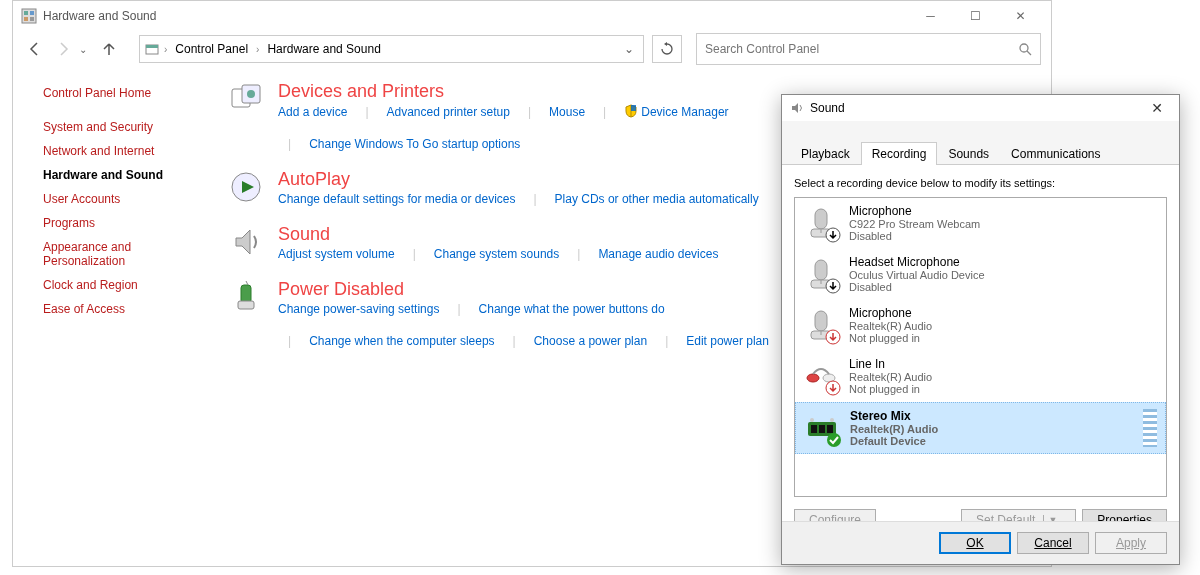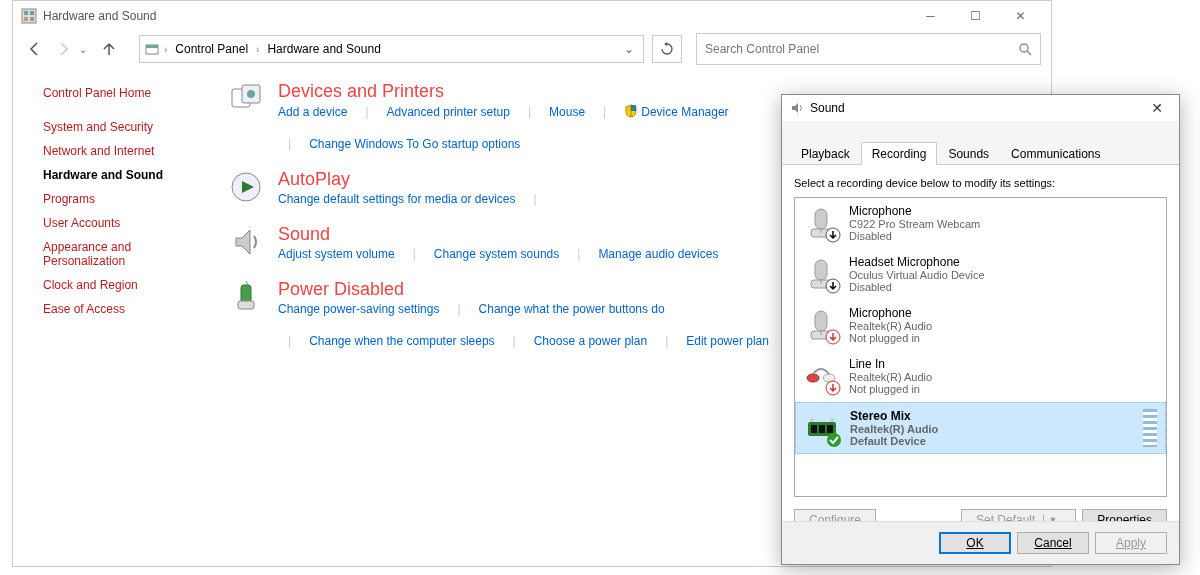--- a/index.html
+++ b/index.html
@@ -139,22 +139,22 @@
   </div>
 
   <div class="content">
     <div class="sidebar">
       <div class="item">Control Panel Home</div>
       <div style="height:10px"></div>
       <div id="sidebar-items">
           <div class="item">System and Security</div>
           <div class="item">Network and Internet</div>
           <div class="item current">Hardware and Sound</div>
+          <div class="item">User Accounts</div>
           <div class="item">Programs</div>
-          <div class="item">User Accounts</div>
           <div class="item">Appearance and Personalization</div>
           <div class="item">Clock and Region</div>
           <div class="item">Ease of Access</div>
         </div>
     </div>
     <div class="main">
       <div id="categories">
           <div class="category">
             <div class="caticon">
               <svg width="36" height="36">
@@ -189,20 +189,21 @@
               <svg width="36" height="36">
                 <circle cx="18" cy="18" r="14" fill="#eef" stroke="#888"></circle>
                 <polygon points="14,12 26,18 14,24" fill="#2a7d2a"></polygon>
               </svg>
             </div>
             <div class="catbody">
               <h3>AutoPlay</h3>
               <div class="links">
                 <a href="#">Change default settings for media or devices</a>
                 <span class="lsep">|</span>
+                <a href="#">Play CDs or other media automatically</a>
               </div>
             </div>
           </div>
           <div class="category">
             <div class="caticon">
               <svg width="36" height="36">
                 <path d="M8 14 L14 14 L22 6 L22 30 L14 22 L8 22 Z" fill="#ccc" stroke="#888"></path>
                 <path d="M26 12 Q30 18 26 24" stroke="#888" fill="none" stroke-width="2"></path>
               </svg>
             </div>

